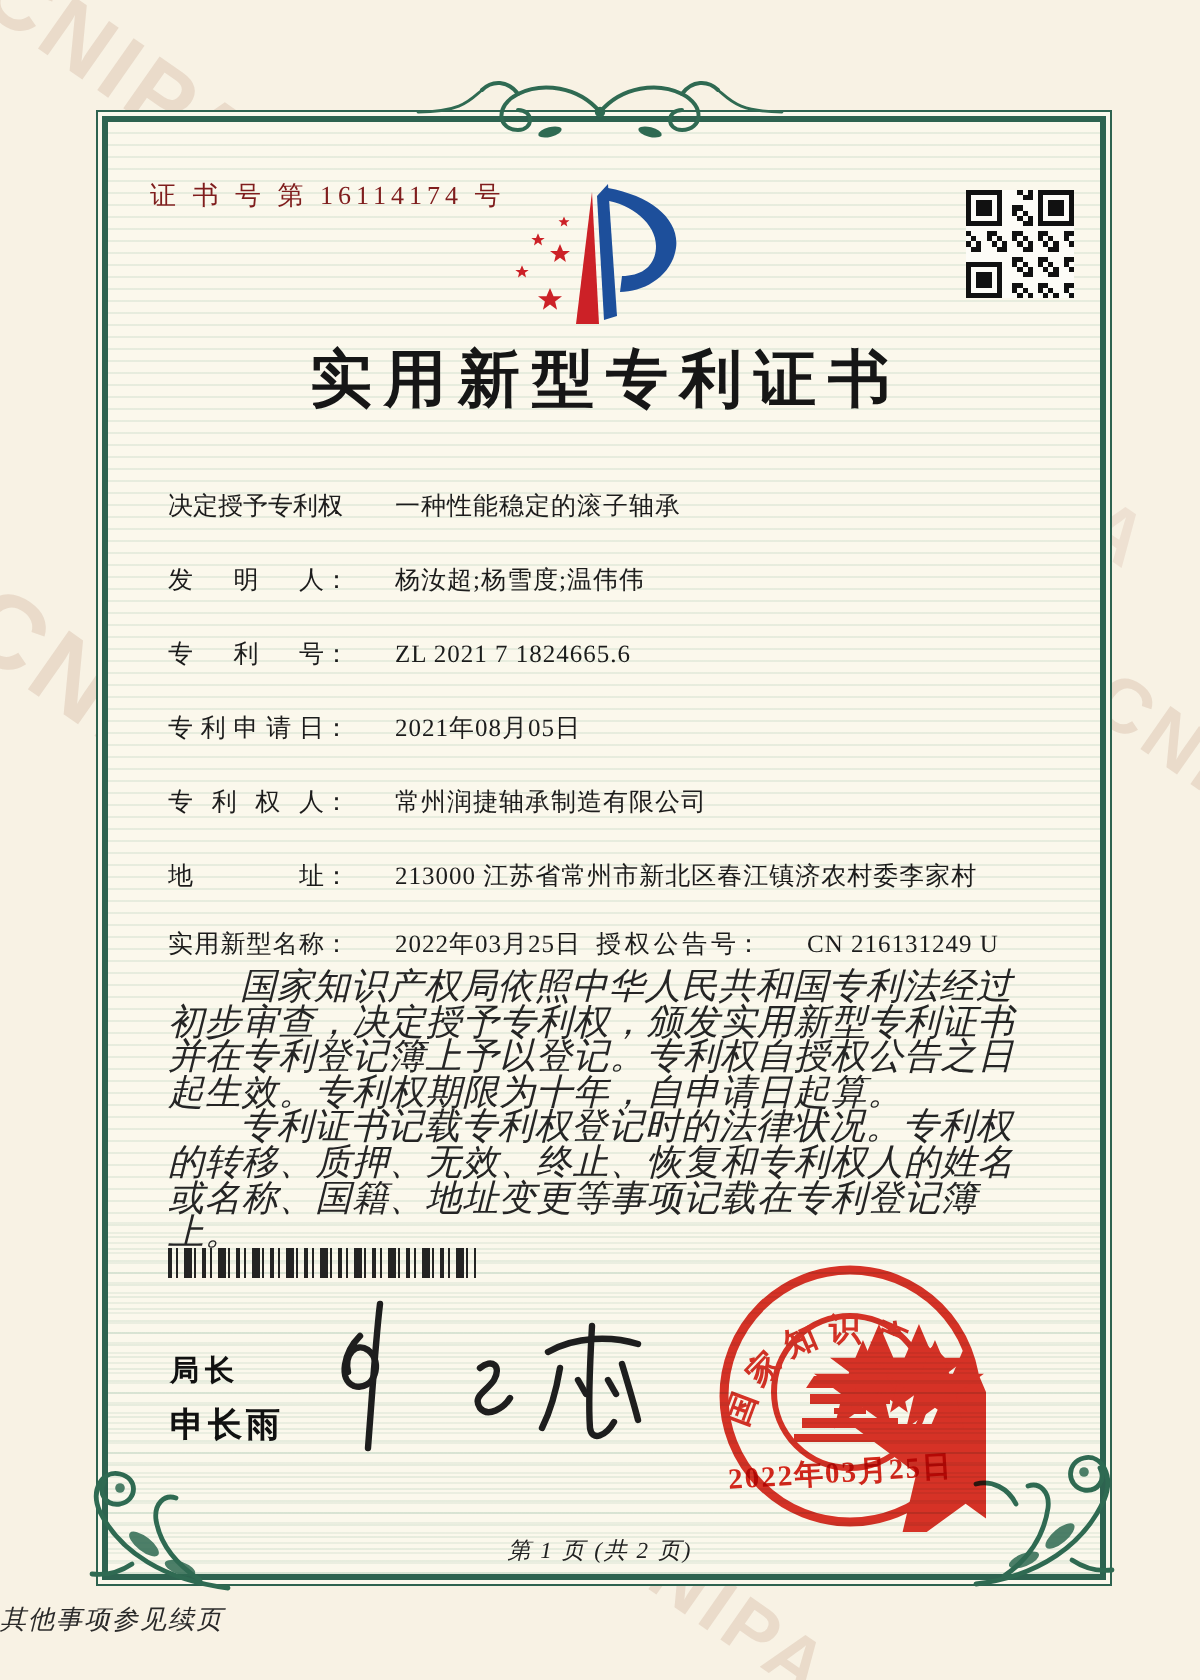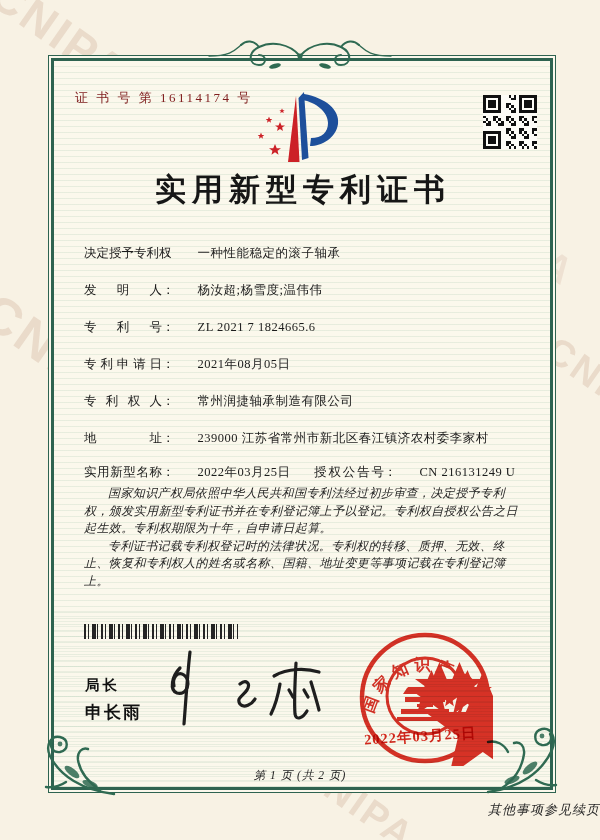--- a/index.html
+++ b/index.html
@@ -24,44 +24,44 @@
 
   .title{position:absolute;left:48px;right:48px;top:169px;text-align:center;text-indent:6px;
       font-size:31px;font-weight:700;letter-spacing:6px;color:#161616;}
 
   .fields{position:absolute;left:84px;top:245px;width:440px;}
   .field-row{position:absolute;left:0;white-space:nowrap;font-size:12.5px;color:#1c1c1c;}
   .flabel{display:inline-block;width:78px;text-align:justify;text-align-last:justify;vertical-align:bottom;}
   .flabel2{display:inline-block;width:70px;text-align:justify;text-align-last:justify;vertical-align:bottom;}
   .colon{display:inline-block;}
   .fvalue{margin-left:23px;letter-spacing:0.5px;}
-  .field2{position:absolute;left:230px;top:0;white-space:nowrap;}
-
-  .paras{position:absolute;left:84px;top:485px;width:440px;font-size:12px;line-height:17.6px;
+  .field2{position:absolute;left:214px;top:0;white-space:nowrap;}
+
+  .paras{position:absolute;left:84px;top:485px;width:440px;font-size:18px;line-height:17.6px;
       font-style:italic;color:#252525;}
   .paras p{margin:0;text-indent:2em;letter-spacing:0.4px;}
 
   .barcode{position:absolute;left:84px;top:624px;width:154px;height:15px;
       background:repeating-linear-gradient(90deg,#242424 0 2px,transparent 2px 4px,#242424 4px 5px,
         transparent 5px 8px,#242424 8px 12px,transparent 12px 13px,#242424 13px 14px,transparent 14px 17px);}
 
   .issuer-title{position:absolute;left:85px;top:676px;font-size:14.5px;font-weight:700;letter-spacing:3px;
       color:#111;font-family:Liberation Sans, sans-serif;}
   .issuer-name{position:absolute;left:85px;top:701px;font-size:17px;font-weight:700;letter-spacing:2px;
       color:#111;font-family:"Liberation Sans","DejaVu Sans",sans-serif;}
 
   .signature{position:absolute;left:148px;top:646px;}
 
   .seal{position:absolute;left:357px;top:630px;mix-blend-mode:multiply;opacity:.95;}
   .seal-date{position:absolute;left:364px;top:727px;color:#d8281d;font-size:14.5px;font-weight:700;
       letter-spacing:1px;transform:rotate(-3.5deg);mix-blend-mode:multiply;}
 
   .page-footer{position:absolute;left:48px;right:48px;top:768px;text-align:center;font-size:11.5px;
       letter-spacing:1px;color:#222;font-style:italic;}
-  .continuation{position:absolute;left:0;right:0;top:801px;text-align:right;font-size:13px;
+  .continuation{position:absolute;left:0;right:0;top:801px;text-align:left;font-size:13px;
       font-style:italic;letter-spacing:1px;color:#2a2a2a;font-family:Liberation Mono, monospace;}
 
   .qr{position:absolute;left:483px;top:95px;}
 </style>
 </head>
 <body>
 
 <div class="page">
 
   <span class="wm" style="left:-18px;top:6px;font-size:46px;">CNIPA</span>
@@ -256,21 +256,21 @@
     <div class="field-row" style="top:74px">
       <span class="flabel">专利号</span><span class="colon">：</span><span class="fvalue">ZL 2021 7 1824665.6</span>
     </div>
     <div class="field-row" style="top:111px">
       <span class="flabel">专利申请日</span><span class="colon">：</span><span class="fvalue">2021年08月05日</span>
     </div>
     <div class="field-row" style="top:148px">
       <span class="flabel">专利权人</span><span class="colon">：</span><span class="fvalue">常州润捷轴承制造有限公司</span>
     </div>
     <div class="field-row" style="top:185px">
-      <span class="flabel">地址</span><span class="colon">：</span><span class="fvalue">239000 江苏省常州市新北区春江镇济农村委李家村</span>
+      <span class="flabel">地址</span><span class="colon">：</span><span class="fvalue">213000 江苏省常州市新北区春江镇济农村委李家村</span>
     </div>
     <div class="field-row" style="top:219px">
       <span class="flabel">实用新型名称</span><span class="colon">：</span><span class="fvalue">2022年03月25日</span>
       <span class="field2">
         <span class="flabel2">授权公告号</span><span class="colon">：</span><span class="fvalue">CN 216131249 U</span>
       </span>
     </div>
   </div>
 
   <div class="paras">

